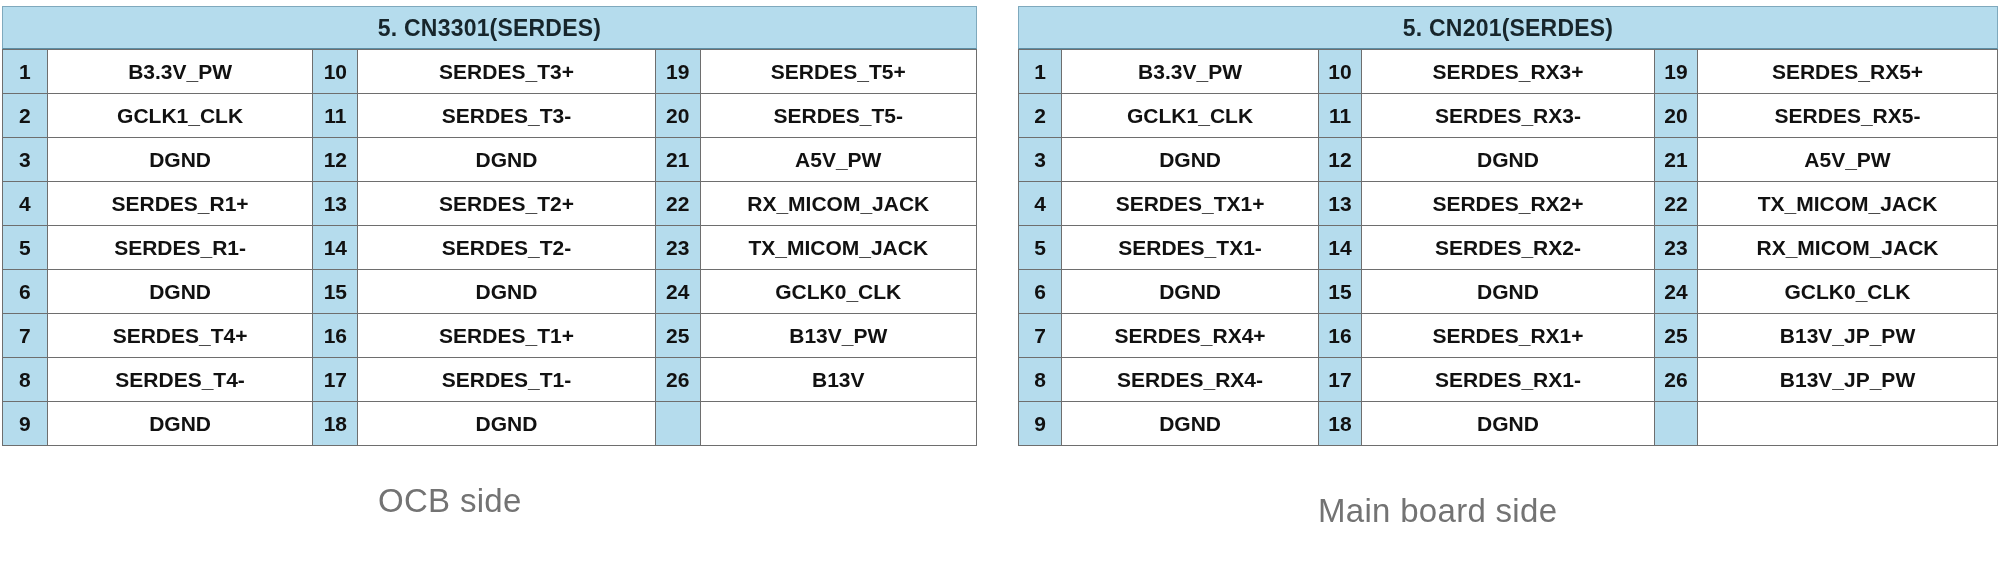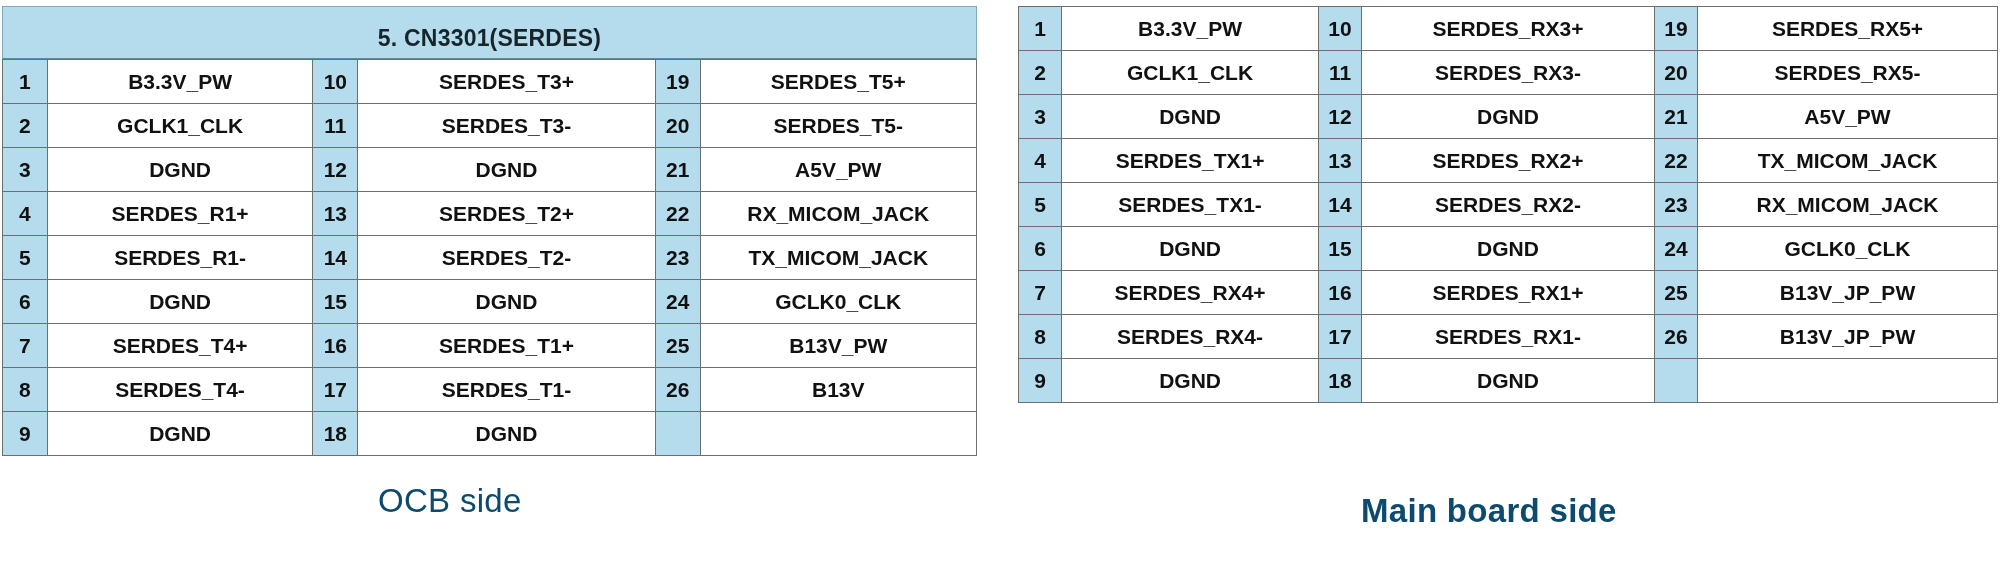--- a/index.html
+++ b/index.html
@@ -36,21 +36,21 @@
   }
 
   table.pinout caption {
     caption-side: top;
     background: #b5dced;
     color: #17252b;
     font-size: 23px;
     font-weight: bold;
     letter-spacing: 0.2px;
     text-align: center;
-    padding: 19px 0 8px 0;
+    padding: 9px 0 8px 0;
     border: 1px solid #7fa9bd;
     border-bottom: 1px solid #5d8ea4;
     line-height: 1.05;
   }
 
   table.pinout td {
     height: 44px;
     border: 1px solid #6e6e6e;
     font-size: 21px;
     color: #111111;
@@ -84,27 +84,27 @@
   .left td.v2 { width: 280px; }
   .left td.v3 { width: 260px; }
   
   .right td.v1 { width: 250px; }
   .right td.v2 { width: 285px; }
   .right td.v3 { width: 292px; }
 
   .caption-label {
     position: absolute;
     font-size: 33px;
-    color: #0c4a6e;
+    color: #737373;
     font-weight: normal;
     letter-spacing: 0.3px;
     white-space: nowrap;
   }
   .caption-left  { left: 378px;  top: 482px; }
-  .caption-right { left: 1361px; top: 492px; font-weight: bold; }
+  .caption-right { left: 1318px; top: 492px; }
 </style>
 </head>
 <body>
 
 <div class="page">
 
   <div class="pinout-block left">
     <table class="pinout left">
       <caption>5. CN3301(SERDES)</caption>
       <tbody>
@@ -180,20 +180,21 @@
             <td class="pin empty"></td>
             <td class="val v3 empty"></td>
           </tr>
         </tbody>
     </table>
   </div>
   <div class="caption-label caption-left">OCB side</div>
 
   <div class="pinout-block right">
     <table class="pinout right">
+      <caption>5. CN201(SERDES)</caption>
       <tbody>
           <tr>
             <td class="pin">1</td>
             <td class="val v1">B3.3V_PW</td>
             <td class="pin">10</td>
             <td class="val v2">SERDES_RX3+</td>
             <td class="pin">19</td>
             <td class="val v3">SERDES_RX5+</td>
           </tr>
           <tr>

